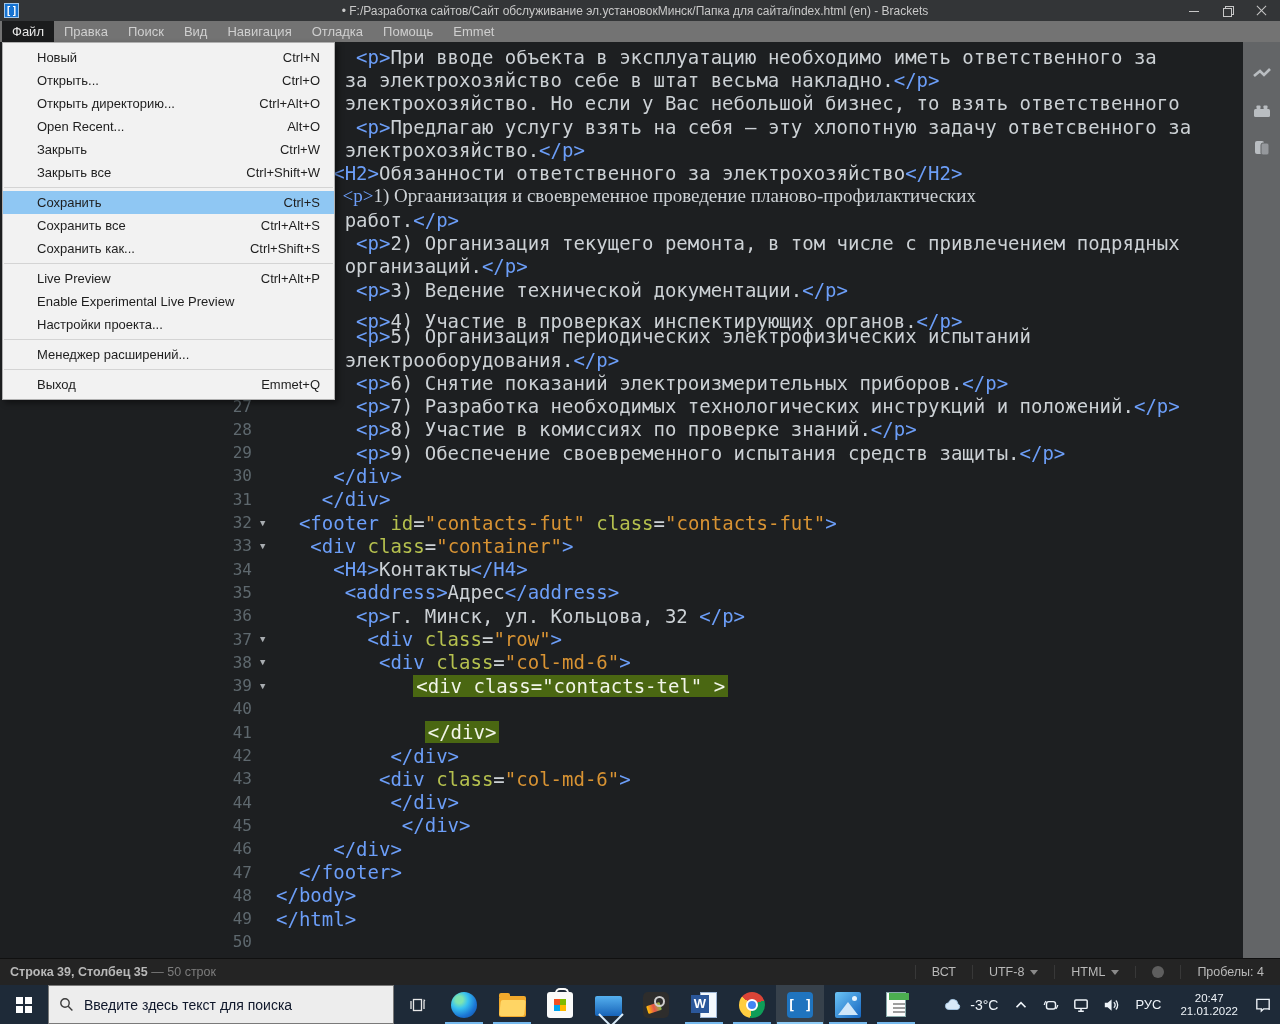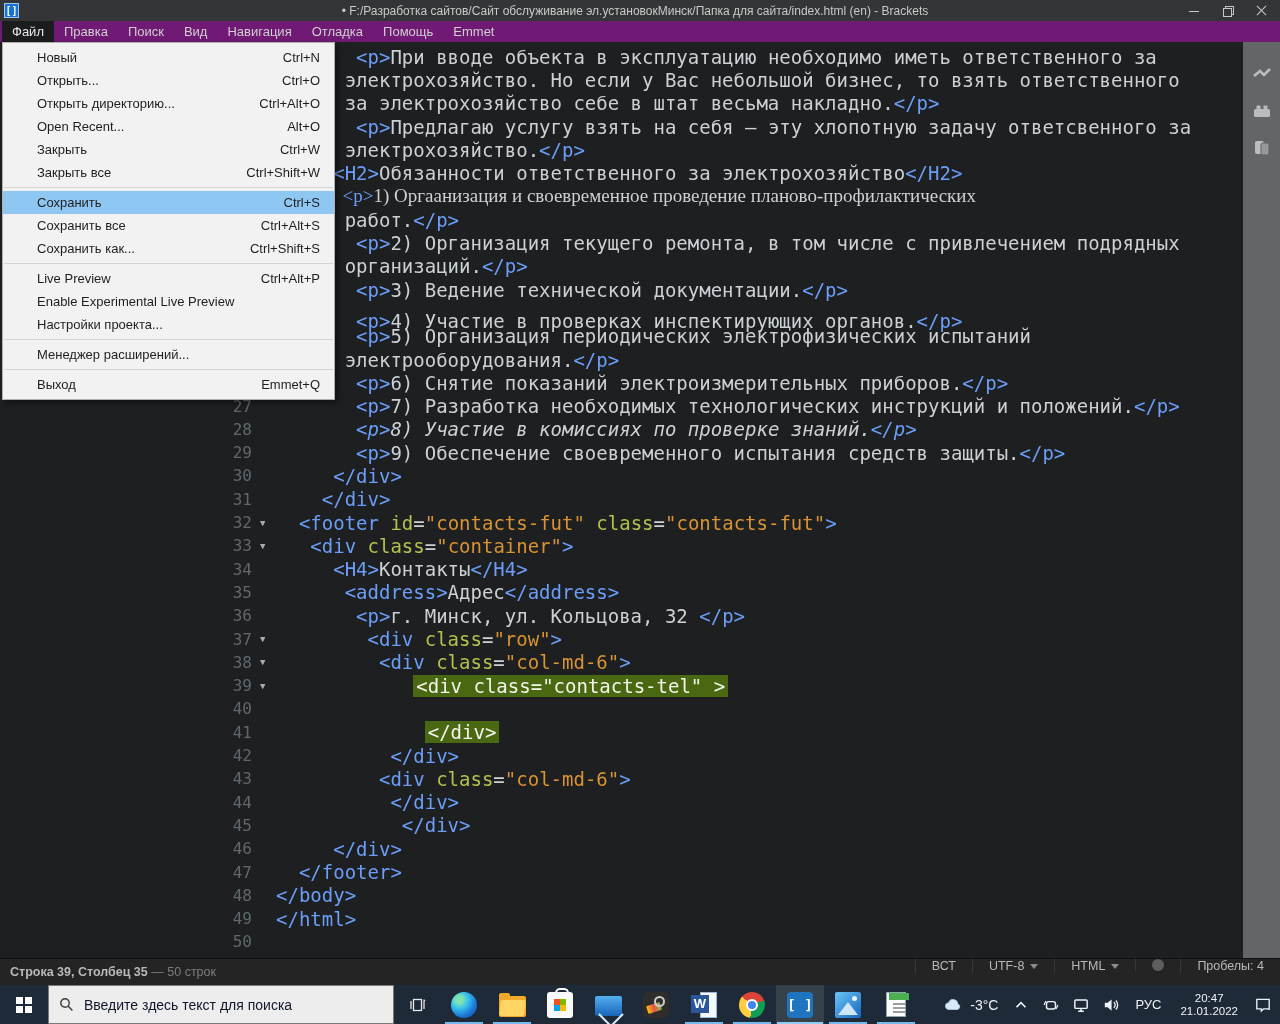--- a/index.html
+++ b/index.html
@@ -14,21 +14,21 @@
   .wtitle { position:absolute; left:0; right:10px; text-align:center; color:#c9c9c9; font-size:12px; pointer-events:none; }
   .winbtns { margin-left:auto; display:flex; align-items:center; gap:22px; padding-right:12px; z-index:2; }
   .winbtn { width:12px; height:12px; position:relative; cursor:pointer; }
   .wb-min::after { content:""; position:absolute; left:1px; right:1px; top:6px; border-top:1px solid #c7c7c7; }
   .wb-rest::before { content:""; position:absolute; left:3px; top:1px; width:7px; height:7px; border:1px solid #c7c7c7; }
   .wb-rest::after { content:""; position:absolute; left:1px; top:3px; width:7px; height:7px; border:1px solid #c7c7c7; background:#333537; }
   .wb-close::before,.wb-close::after { content:""; position:absolute; left:-1px; top:5px; width:13px; border-top:1.5px solid #c7c7c7; }
   .wb-close::before { transform:rotate(45deg);} .wb-close::after { transform:rotate(-45deg);}
 
   
-  .menubar { height:21px; background:#701a75; display:flex; align-items:stretch; padding-left:2px; }
+  .menubar { height:21px; background:#737373; display:flex; align-items:stretch; padding-left:2px; }
   .mitem { padding:0 10px; font-size:13px; color:#cfcfcf; display:flex; align-items:center; cursor:pointer; }
   .mitem.active { background:#1b1c1d; color:#e8e8e8; }
 
   
   .editor { position:relative; height:916px; background:#1d1f21; overflow:hidden; }
   .coderow { height:23.3px; display:flex; align-items:center; font-family:"DejaVu Sans Mono",monospace; white-space:pre; }
   .codewrap { padding-top:3px; }
   .gut { width:260px; flex:0 0 260px; text-align:right; color:#5e686e; font-size:16px; padding-right:8px; }
   .fold { width:16px; flex:0 0 16px; color:#a9adb1; font-size:9px; text-align:left; }
   .codetext { font-size:19px; letter-spacing:0; }
@@ -47,21 +47,21 @@
   .fm-item { height:23px; display:flex; align-items:center; padding:0 14px 0 34px; font-size:13px; color:#1e1e1e; cursor:pointer; }
   .fm-item.hilite { background:#8fc7f3; }
   .fm-label { flex:1; } .fm-short { color:#1e1e1e; }
   .fm-sep { border-top:1px solid #d4d4d4; margin:3px 1px; }
 
   
   .statusbar { height:27px; background:#242424; border-top:1px solid #101010; display:flex; align-items:center;
                color:#b9b9b9; font-size:12.5px; }
   .sb-left { padding-left:10px; }
   .sb-dim { color:#7d7d7d; }
-  .sb-right { margin-left:auto; display:flex; align-items:flex-start; height:100%; }
+  .sb-right { margin-left:auto; display:flex; align-items:center; height:100%; }
   .sb-cell { display:flex; align-items:center; gap:6px; padding:0 16px; border-left:1px solid #383838; cursor:pointer; }
   .caret { width:0; height:0; border-left:4px solid transparent; border-right:4px solid transparent; border-top:5px solid #8a8a8a; }
   .dot { width:12px; height:12px; border-radius:50%; background:#5e5e5e; }
 
   
   .taskbar { height:39px; background:#1e2a38; display:flex; align-items:stretch; }
   .tb-start { width:48px; display:flex; align-items:center; justify-content:center; cursor:pointer; }
   .winlogo { width:16px; height:16px; display:grid; grid-template-columns:7px 7px; grid-template-rows:7px 7px; gap:2px; }
   .winlogo div { background:#fdfdfd; }
   .tb-search { width:346px; background:#ededed; border:1px solid #7a7a7a; display:flex; align-items:center;
@@ -135,36 +135,36 @@
       <div class="mitem">Вид</div>
       <div class="mitem">Навигация</div>
       <div class="mitem">Отладка</div>
       <div class="mitem">Помощь</div>
       <div class="mitem">Emmet</div>
     </div>
 
   <div class="editor">
     <div class="codewrap" id="codepane">
         <div class="coderow"><span class="gut">18</span><span class="fold"></span><span class="codetext" style="margin-left: 7ch;"><span class="sg-t">&lt;p&gt;</span><span class="sg-x">При вводе объекта в эксплуатацию необходимо иметь ответственного за</span></span></div>
+        <div class="coderow"><span class="gut"></span><span class="fold"></span><span class="codetext" style="margin-left: 6ch;"><span class="sg-x">за электрохозяйство себе в штат весьма накладно.</span><span class="sg-t">&lt;/p&gt;</span></span></div>
         <div class="coderow"><span class="gut"></span><span class="fold"></span><span class="codetext" style="margin-left: 6ch;"><span class="sg-x">электрохозяйство. Но если у Вас небольшой бизнес, то взять ответственного</span></span></div>
-        <div class="coderow"><span class="gut"></span><span class="fold"></span><span class="codetext" style="margin-left: 6ch;"><span class="sg-x">за электрохозяйство себе в штат весьма накладно.</span><span class="sg-t">&lt;/p&gt;</span></span></div>
         <div class="coderow"><span class="gut">19</span><span class="fold"></span><span class="codetext" style="margin-left: 7ch;"><span class="sg-t">&lt;p&gt;</span><span class="sg-x">Предлагаю услугу взять на себя — эту хлопотную задачу ответсвенного за</span></span></div>
         <div class="coderow"><span class="gut"></span><span class="fold"></span><span class="codetext" style="margin-left: 6ch;"><span class="sg-x">электрохозяйство.</span><span class="sg-t">&lt;/p&gt;</span></span></div>
         <div class="coderow"><span class="gut">20</span><span class="fold"></span><span class="codetext" style="margin-left: 5ch;"><span class="sg-t">&lt;H2&gt;</span><span class="sg-x">Обязанности ответственного за электрохозяйство</span><span class="sg-t">&lt;/H2&gt;</span></span></div>
         <div class="coderow"><span class="gut">21</span><span class="fold"></span><span class="codetext" style="margin-left: 7ch; font-family: Liberation Serif, serif;"><span class="sg-t">&lt;p&gt;</span><span class="sg-x">1) Оргаанизация и своевременное проведение планово-профилактических</span></span></div>
         <div class="coderow"><span class="gut"></span><span class="fold"></span><span class="codetext" style="margin-left: 6ch;"><span class="sg-x">работ.</span><span class="sg-t">&lt;/p&gt;</span></span></div>
         <div class="coderow"><span class="gut">22</span><span class="fold"></span><span class="codetext" style="margin-left: 7ch;"><span class="sg-t">&lt;p&gt;</span><span class="sg-x">2) Организация текущего ремонта, в том числе с привлечением подрядных</span></span></div>
         <div class="coderow"><span class="gut"></span><span class="fold"></span><span class="codetext" style="margin-left: 6ch;"><span class="sg-x">организаций.</span><span class="sg-t">&lt;/p&gt;</span></span></div>
         <div class="coderow"><span class="gut">23</span><span class="fold"></span><span class="codetext" style="margin-left: 7ch;"><span class="sg-t">&lt;p&gt;</span><span class="sg-x">3) Ведение технической документации.</span><span class="sg-t">&lt;/p&gt;</span></span></div>
         <div class="coderow"><span class="gut">24</span><span class="fold"></span><span class="codetext" style="margin-left: 7ch; margin-top: 17px;"><span class="sg-t">&lt;p&gt;</span><span class="sg-x">4) Участие в проверках инспектирующих органов.</span><span class="sg-t">&lt;/p&gt;</span></span></div>
         <div class="coderow"><span class="gut">25</span><span class="fold"></span><span class="codetext" style="margin-left: 7ch;"><span class="sg-t">&lt;p&gt;</span><span class="sg-x">5) Организация периодических электрофизических испытаний</span></span></div>
         <div class="coderow"><span class="gut"></span><span class="fold"></span><span class="codetext" style="margin-left: 6ch;"><span class="sg-x">электрооборудования.</span><span class="sg-t">&lt;/p&gt;</span></span></div>
         <div class="coderow"><span class="gut">26</span><span class="fold"></span><span class="codetext" style="margin-left: 7ch;"><span class="sg-t">&lt;p&gt;</span><span class="sg-x">6) Снятие показаний электроизмерительных приборов.</span><span class="sg-t">&lt;/p&gt;</span></span></div>
         <div class="coderow"><span class="gut">27</span><span class="fold"></span><span class="codetext" style="margin-left: 7ch;"><span class="sg-t">&lt;p&gt;</span><span class="sg-x">7) Разработка необходимых технологических инструкций и положений.</span><span class="sg-t">&lt;/p&gt;</span></span></div>
-        <div class="coderow"><span class="gut">28</span><span class="fold"></span><span class="codetext" style="margin-left: 7ch; font-style: italic;"><span class="sg-t">&lt;p&gt;</span><span class="sg-x">8) Участие в комиссиях по проверке знаний.</span><span class="sg-t">&lt;/p&gt;</span></span></div>
+        <div class="coderow"><span class="gut">28</span><span class="fold"></span><span class="codetext" style="margin-left: 7ch;"><span class="sg-t">&lt;p&gt;</span><span class="sg-x">8) Участие в комиссиях по проверке знаний.</span><span class="sg-t">&lt;/p&gt;</span></span></div>
         <div class="coderow"><span class="gut">29</span><span class="fold"></span><span class="codetext" style="margin-left: 7ch;"><span class="sg-t">&lt;p&gt;</span><span class="sg-x">9) Обеспечение своевременного испытания средств защиты.</span><span class="sg-t">&lt;/p&gt;</span></span></div>
         <div class="coderow"><span class="gut">30</span><span class="fold"></span><span class="codetext" style="margin-left: 5ch;"><span class="sg-t">&lt;/div&gt;</span></span></div>
         <div class="coderow"><span class="gut">31</span><span class="fold"></span><span class="codetext" style="margin-left: 4ch;"><span class="sg-t">&lt;/div&gt;</span></span></div>
         <div class="coderow"><span class="gut">32</span><span class="fold">▼</span><span class="codetext" style="margin-left: 2ch;"><span class="sg-t">&lt;footer</span><span class="sg-x"> </span><span class="sg-a">id</span><span class="sg-x">=</span><span class="sg-v">"contacts-fut"</span><span class="sg-x"> </span><span class="sg-a">class</span><span class="sg-x">=</span><span class="sg-v">"contacts-fut"</span><span class="sg-t">&gt;</span></span></div>
         <div class="coderow"><span class="gut">33</span><span class="fold">▼</span><span class="codetext" style="margin-left: 3ch;"><span class="sg-t">&lt;div</span><span class="sg-x"> </span><span class="sg-a">class</span><span class="sg-x">=</span><span class="sg-v">"container"</span><span class="sg-t">&gt;</span></span></div>
         <div class="coderow"><span class="gut">34</span><span class="fold"></span><span class="codetext" style="margin-left: 5ch;"><span class="sg-t">&lt;H4&gt;</span><span class="sg-x">Контакты</span><span class="sg-t">&lt;/H4&gt;</span></span></div>
         <div class="coderow"><span class="gut">35</span><span class="fold"></span><span class="codetext" style="margin-left: 6ch;"><span class="sg-t">&lt;address&gt;</span><span class="sg-x">Адрес</span><span class="sg-t">&lt;/address&gt;</span></span></div>
         <div class="coderow"><span class="gut">36</span><span class="fold"></span><span class="codetext" style="margin-left: 7ch;"><span class="sg-t">&lt;p&gt;</span><span class="sg-x">г. Минск, ул. Кольцова, 32 </span><span class="sg-t">&lt;/p&gt;</span></span></div>
         <div class="coderow"><span class="gut">37</span><span class="fold">▼</span><span class="codetext" style="margin-left: 8ch;"><span class="sg-t">&lt;div</span><span class="sg-x"> </span><span class="sg-a">class</span><span class="sg-x">=</span><span class="sg-v">"row"</span><span class="sg-t">&gt;</span></span></div>
         <div class="coderow"><span class="gut">38</span><span class="fold">▼</span><span class="codetext" style="margin-left: 9ch;"><span class="sg-t">&lt;div</span><span class="sg-x"> </span><span class="sg-a">class</span><span class="sg-x">=</span><span class="sg-v">"col-md-6"</span><span class="sg-t">&gt;</span></span></div>

